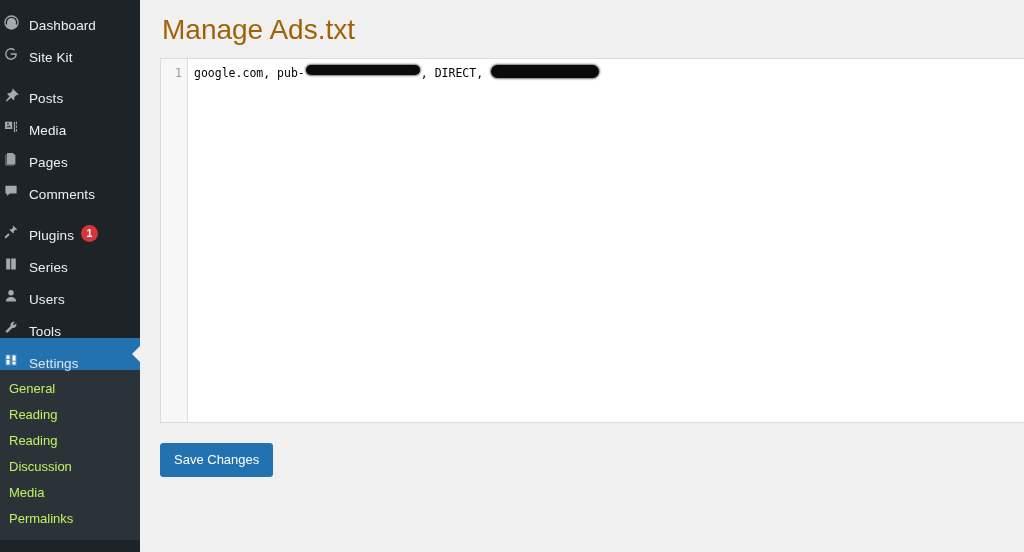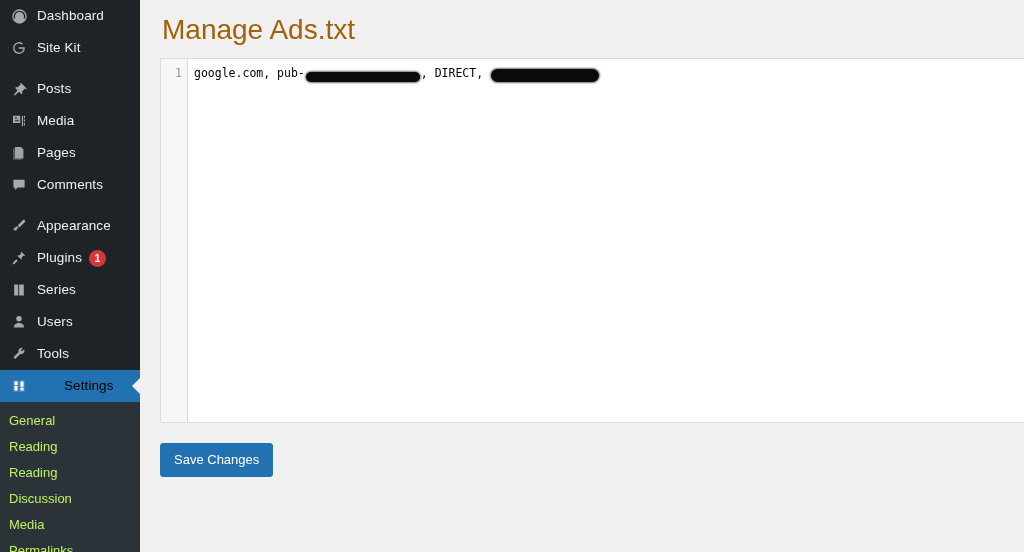--- a/index.html
+++ b/index.html
@@ -28,23 +28,22 @@
     flex: 0 0 140px;
     position: relative;
     overflow: hidden;
   }
 
   .menu-group { padding: 0; }
   .menu-sep { height: 9px; }
 
   .menu-item {
     display: flex;
-    align-items: center;
+    align-items: flex-end;
     height: 32px;
-    padding-left: 8px;
     color: #f0f0f1;
     font-size: 13px;
     line-height: 1;
     cursor: pointer;
     position: relative;
     white-space: nowrap;
   }
   .menu-item .mi-icon {
     width: 22px;
     height: 20px;
@@ -59,21 +58,21 @@
   .menu-item .mi-label {
     font-size: 13.5px;
     color: #f0f0f1;
     letter-spacing: .1px;
   }
 
   .menu-item.current {
     background: #2271b1;
   }
   .menu-item.current .mi-icon { color: #fff; }
-  .menu-item.current .mi-label { color: #000000; font-weight: 400; margin-left: 27px; }
+  .menu-item.current .mi-label { color: #e5e5e5; font-weight: 400; }
   .menu-item.current .mi-arrow {
     position: absolute;
     right: -1px;
     top: 50%;
     transform: translateY(-50%);
     width: 0; height: 0;
     border-top: 9px solid transparent;
     border-bottom: 9px solid transparent;
     border-right: 9px solid #f0f0f1;
   }
@@ -160,21 +159,21 @@
     padding: 6px 0 0 6px;
     position: relative;
   }
   .code-line {
     font-family: "DejaVu Sans Mono", "Liberation Mono", monospace;
     font-size: 11.5px;
     color: #000;
     line-height: 17px;
     white-space: pre;
     display: flex;
-    align-items: flex-end;
+    align-items: flex-start;
   }
   .redaction {
     display: inline-block;
     background: #0b0b0b;
     border-radius: 7px;
     height: 11px;
     vertical-align: middle;
     margin: 0 1px;
     box-shadow: 0 0 2px 1px rgba(0,0,0,.55);
   }
@@ -267,28 +266,20 @@
           </svg>
         </span>
         <span class="mi-label">Comments</span>
       </div>
     </div>
 
     <div class="menu-sep"></div>
 
     <div class="menu-group">
 
-      <div class="menu-item">
-        <span class="mi-icon">
-          <svg width="16" height="16" viewBox="0 0 20 20" fill="currentColor">
-            <path d="M17 2.6c-.6-.6-1.5-.5-2.2.2L8.5 9.1l2.4 2.4 6.3-6.3c.7-.7.8-1.6.2-2.2 0-.1-.3-.3-.4-.4zM7.6 10l-1.2 1.2c-.8.1-1.6.6-2 1.4-.5 1-1 1.4-1.9 1.6.9 1.2 2.6 1.8 3.9 1.2 1.1-.5 1.7-1.6 1.6-2.8L9.9 12 7.6 10z"></path>
-          </svg>
-        </span>
-        <span class="mi-label">Appearance</span>
-      </div>
 
       <div class="menu-item">
         <span class="mi-icon">
           <svg width="16" height="16" viewBox="0 0 20 20" fill="currentColor">
             <path d="M13.1 2.3l-1 1 .8.8-3 3-1-1-1 1 4.9 4.9 1-1-1-1 3-3 .8.8 1-1-4.5-4.5zM6.6 11.6l-3.8 3.8L2 18l2.6-.8 3.8-3.8-1.8-1.8z"></path>
           </svg>
         </span>
         <span class="mi-label">Plugins</span>
         <span class="badge">1</span>
       </div>

